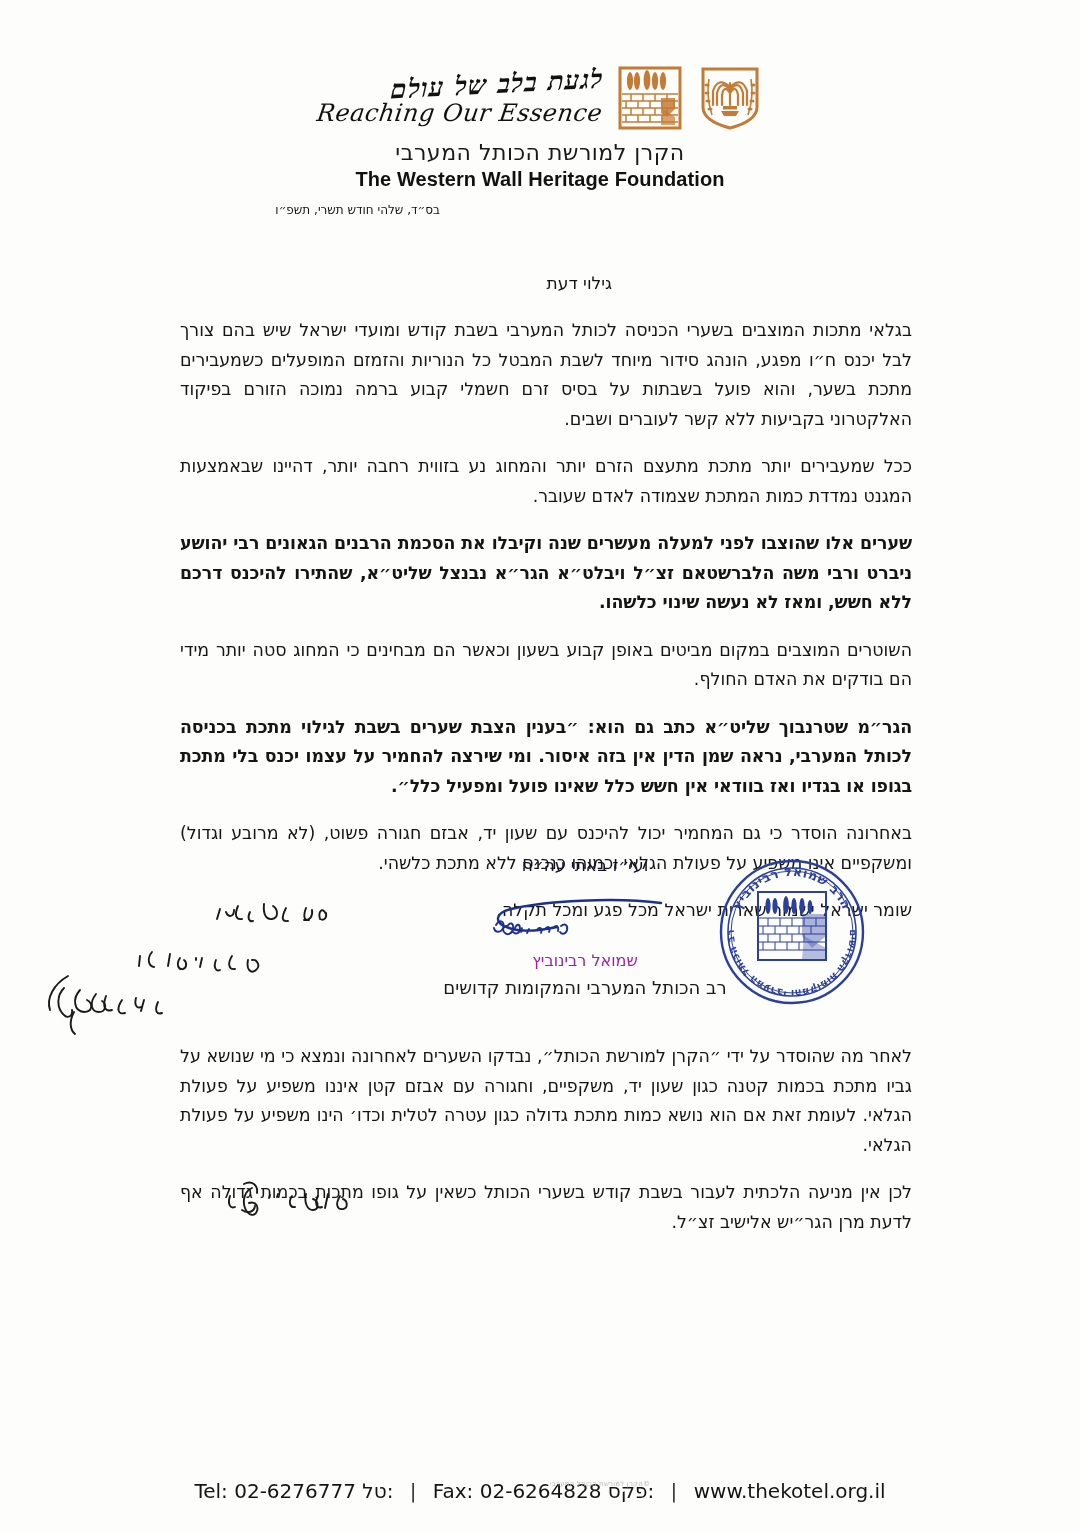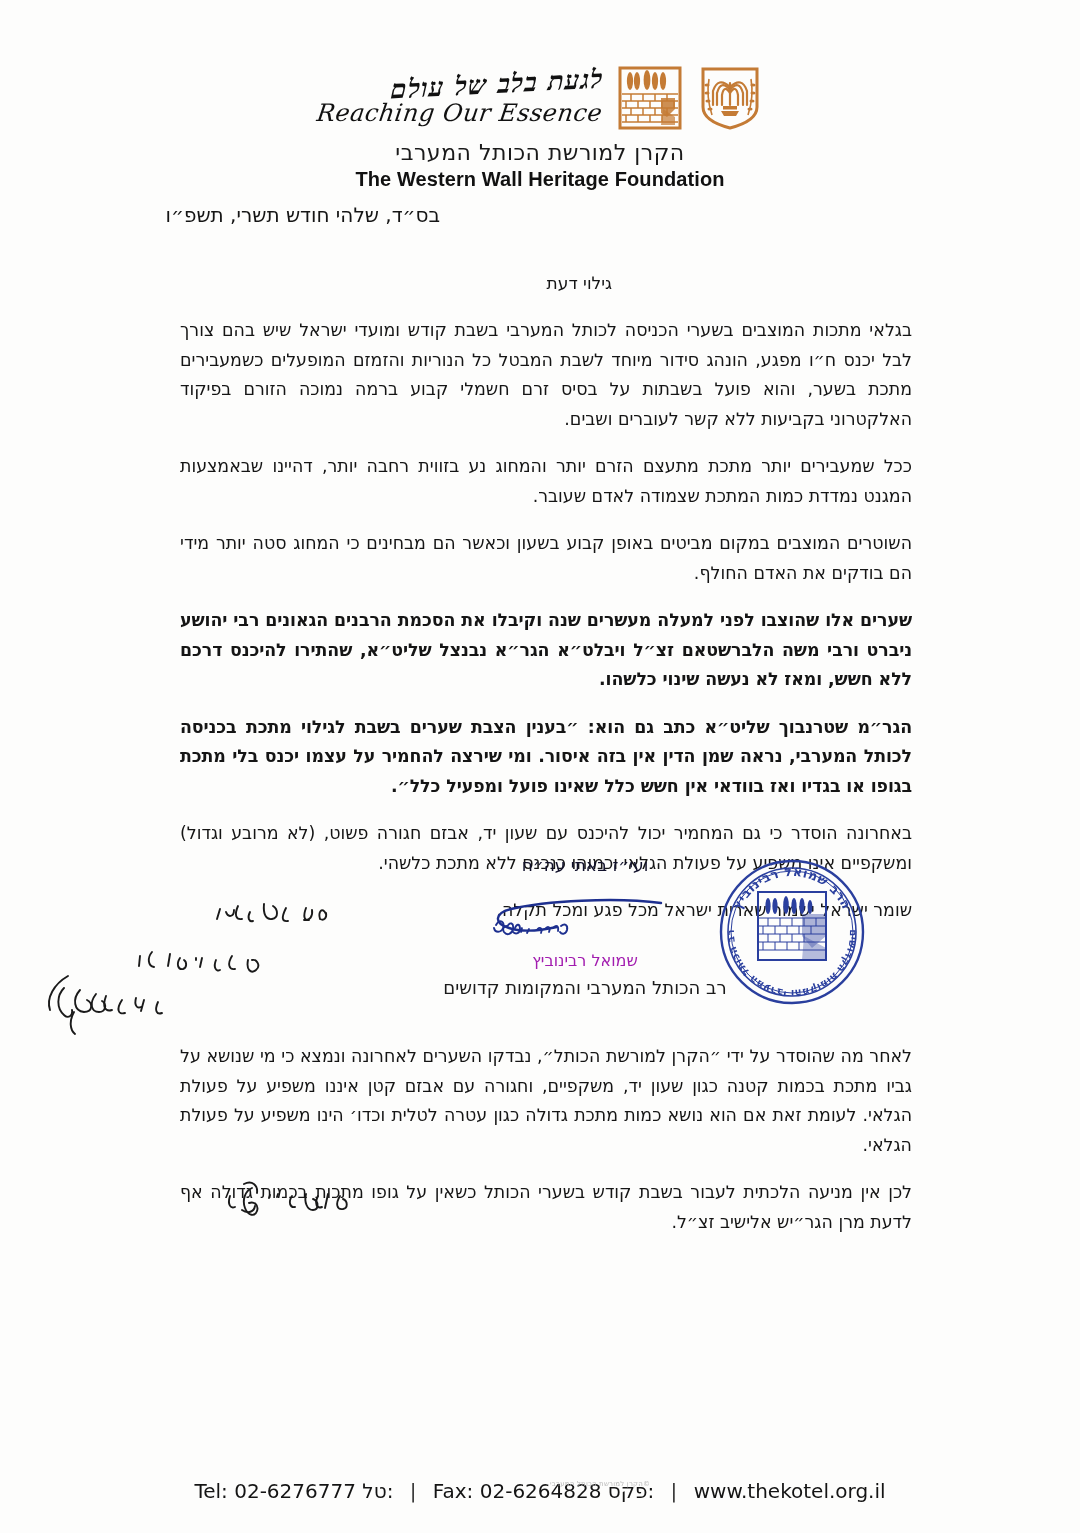--- a/index.html
+++ b/index.html
@@ -87,21 +87,21 @@
     margin-top: 3px;
     letter-spacing: 0.1px;
     white-space: nowrap;
   }
 
   
   .dateline {
     position: absolute;
     top: 203px;
     right: 640px;
-    font-size: 20px;
+    font-size: 12px;
     color: #151515;
     white-space: nowrap;
   }
   .doc-title {
     position: absolute;
     top: 273px;
     right: 468px;
     font-size: 17px;
     color: #151515;
     text-underline-offset: 3px;
@@ -292,22 +292,22 @@
     <div class="lh-heb-name">הקרן למורשת הכותל המערבי</div>
     <div class="lh-eng-name">The Western Wall Heritage Foundation</div>
   </div>
 
   <div class="dateline">בס״ד, שלהי חודש תשרי, תשפ״ו</div>
   <div class="doc-title">גילוי דעת</div>
 
   <div class="body-block">
     <p class="para">בגלאי מתכות המוצבים בשערי הכניסה לכותל המערבי בשבת קודש ומועדי ישראל שיש בהם צורך לבל יכנס ח״ו מפגע, הונהג סידור מיוחד לשבת המבטל כל הנוריות והזמזם המופעלים כשמעבירים מתכת בשער, והוא פועל בשבתות על בסיס זרם חשמלי קבוע ברמה נמוכה הזורם בפיקוד האלקטרוני בקביעות ללא קשר לעוברים ושבים.</p>
     <p class="para">ככל שמעבירים יותר מתכת מתעצם הזרם יותר והמחוג נע בזווית רחבה יותר, דהיינו שבאמצעות המגנט נמדדת כמות המתכת שצמודה לאדם שעובר.</p>
+    <p class="para bold">שערים אלו שהוצבו לפני למעלה מעשרים שנה וקיבלו את הסכמת הרבנים הגאונים רבי יהושע ניברט ורבי משה הלברשטאם זצ״ל ויבלט״א הגר״א נבנצל שליט״א, שהתירו להיכנס דרכם ללא חשש, ומאז לא נעשה שינוי כלשהו.</p>
     <p class="para">השוטרים המוצבים במקום מביטים באופן קבוע בשעון וכאשר הם מבחינים כי המחוג סטה יותר מידי הם בודקים את האדם החולף.</p>
-    <p class="para bold">שערים אלו שהוצבו לפני למעלה מעשרים שנה וקיבלו את הסכמת הרבנים הגאונים רבי יהושע ניברט ורבי משה הלברשטאם זצ״ל ויבלט״א הגר״א נבנצל שליט״א, שהתירו להיכנס דרכם ללא חשש, ומאז לא נעשה שינוי כלשהו.</p>
     <p class="para bold">הגר״מ שטרנבוך שליט״א כתב גם הוא: ״בענין הצבת שערים בשבת לגילוי מתכת בכניסה לכותל המערבי, נראה שמן הדין אין בזה איסור. ומי שירצה להחמיר על עצמו יכנס בלי מתכת בגופו או בגדיו ואז בוודאי אין חשש כלל שאינו פועל ומפעיל כלל״.</p>
     <p class="para">באחרונה הוסדר כי גם המחמיר יכול להיכנס עם שעון יד, אבזם חגורה פשוט, (לא מרובע וגדול) ומשקפיים אינו משפיע על פעולת הגלאי וכמוהו כנכנס ללא מתכת כלשהי.</p>
     <p class="para last">שומר ישראל ישמור שארית ישראל מכל פגע ומכל תקלה.</p>
   </div>
 
   <div class="sig-block">
     <div class="sig-top">ועי״ז באתי עה״ח</div>
     <svg class="sig-svg" width="240" height="50" viewBox="0 0 240 50">
       <g fill="none" stroke="#1d2f8f" stroke-linecap="round" stroke-linejoin="round">
         <path d="M196 8 C150 2 80 6 46 14 C30 18 28 28 44 33 C56 37 74 36 92 32" stroke-width="2.4"></path>

